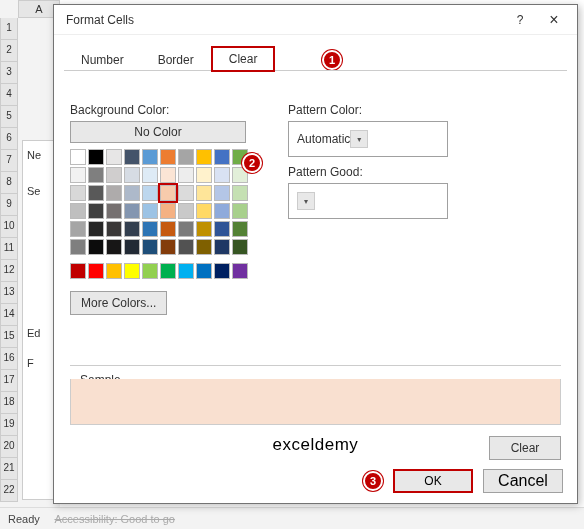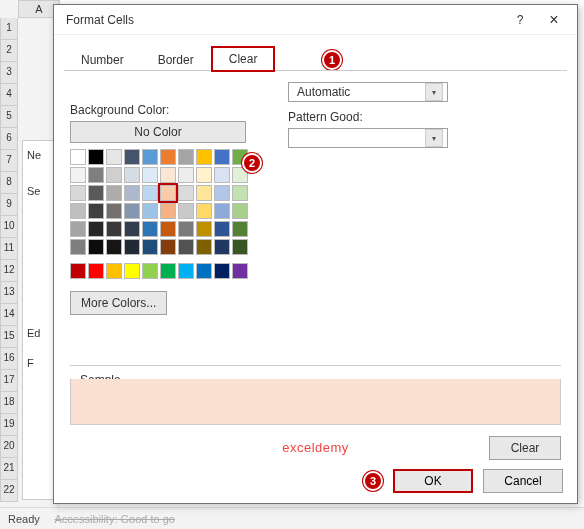--- a/index.html
+++ b/index.html
@@ -28,34 +28,34 @@
   .body { padding: 10px 16px; font-size: 12px; color: #333; }
   .cols { display: flex; gap: 40px; }
   .lbl { margin-bottom: 4px; margin-top: 21px; }
   .nocolor-btn { width: 176px; height: 22px; border: 1px solid #a0a0a0; background: #e8e8e8; font-size: 12px; text-align: center; line-height: 20px; margin-bottom: 6px; }
   .swatch-grid { display: grid; grid-template-columns: repeat(10, 16px); gap: 2px; margin-bottom: 6px; }
   .sw { width: 16px; height: 16px; border: 1px solid #bbb; }
   .sw.selected { outline: 2px solid #c00000; outline-offset: 0; }
   .standard-row { display: grid; grid-template-columns: repeat(10, 16px); gap: 2px; margin-top: 8px; }
   .btn { height: 24px; border: 1px solid #a0a0a0; background: #e8e8e8; font-size: 12px; padding: 0 10px; line-height: 22px; display: inline-block; }
   .btn-row { margin-top: 12px; display: flex; gap: 8px; }
-  .dropdown { width: 160px; height: 20px; border: 1px solid #a0a0a0; background: #fff; display: flex; align-items: center; padding: 0 4px 0 8px; font-size: 12px; justify-content: space-between; }
+  .dropdown { width: 160px; height: 36px; border: 1px solid #a0a0a0; background: #fff; display: flex; align-items: center; padding: 0 4px 0 8px; font-size: 12px; }
   .dropdown .arrow { width: 18px; height: 18px; background: #e8e8e8; border: 1px solid #ccc; display: flex; align-items: center; justify-content: center; font-size: 8px; color: #555; }
 
   .sample-box { margin-top: 50px; }
   .sample-frame { border: 1px solid #ccc; border-top: none; height: 46px; background: #f9e0d0; position: relative; top: -1px; }
   .sample-legend { position: relative; top: 7px; left: 6px; background: #fff; padding: 0 4px; font-size: 12px; display: inline-block; }
   .sample-wrap { border-top: 1px solid #ccc; }
 
   .clear-row { text-align: right; margin-top: 10px; }
   .footer { position: absolute; bottom: 10px; right: 14px; display: flex; gap: 10px; align-items: center; }
   .okbtn { width: 80px; height: 24px; border: 2px solid #c00000; background: #e8e8e8; font-size: 12px; line-height: 20px; text-align: center; }
-  .cancelbtn { width: 80px; height: 24px; border: 1px solid #a0a0a0; background: #e8e8e8; font-size: 12px; line-height: 22px; text-align: center; }
-
-  .watermark { position: absolute; bottom: 48px; left: 50%; transform: translateX(-50%); font-size: 13px; color: #ef4444; letter-spacing: .5px; pointer-events: none; }
+  .cancelbtn { width: 80px; height: 24px; border: 1px solid #a0a0a0; background: #e8e8e8; font-size: 16px; line-height: 22px; text-align: center; }
+
+  .watermark { position: absolute; bottom: 48px; left: 50%; transform: translateX(-50%); font-size: 17px; color: #000000; letter-spacing: .5px; pointer-events: none; }
 </style>
 </head>
 <body>
 
 <div class="excel-bg"></div>
 <div class="col-header">A</div>
 <div class="row-headers" id="rowhdrs">
     <div class="row-h">1</div>
     <div class="row-h">2</div>
     <div class="row-h">3</div>
@@ -188,20 +188,21 @@
             <div class="sw" style="background: rgb(0, 176, 240);"></div>
             <div class="sw" style="background: rgb(0, 112, 192);"></div>
             <div class="sw" style="background: rgb(0, 32, 96);"></div>
             <div class="sw" style="background: rgb(112, 48, 160);"></div>
           </div>
         <div class="btn-row">
           <div class="btn">More Colors...</div>
         </div>
       </div>
       <div>
+        <div class="lbl">Pattern Color:</div>
         <div class="dropdown">
           <span>Automatic</span>
           <span class="arrow">▾</span>
         </div>
         <div class="lbl" style="margin-top:8px">Pattern Good:</div>
         <div class="dropdown">
           <span></span>
           <span class="arrow">▾</span>
         </div>
       </div>

